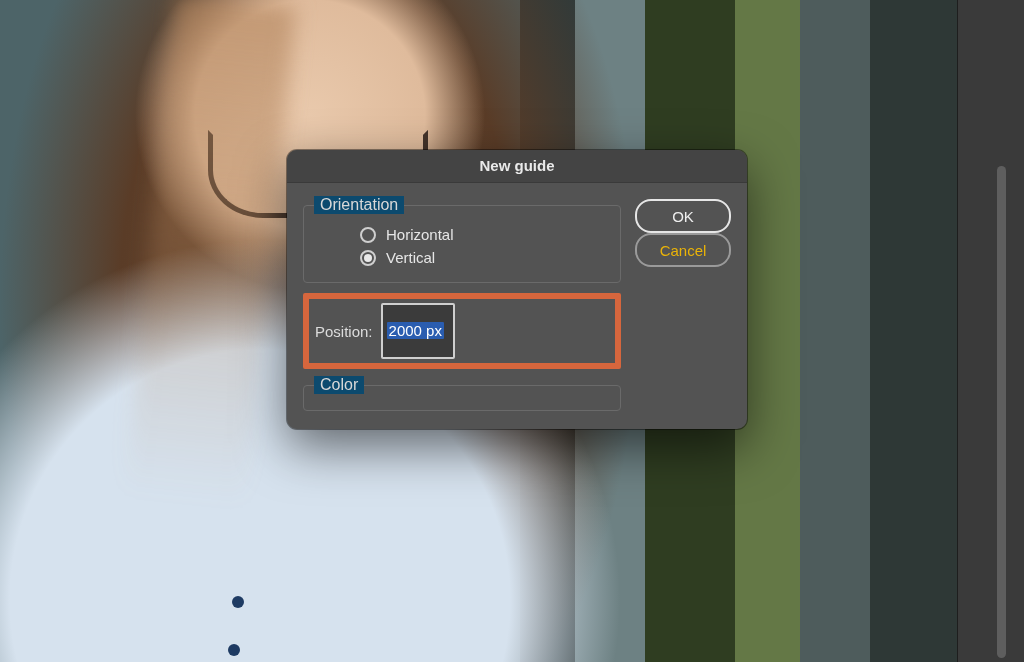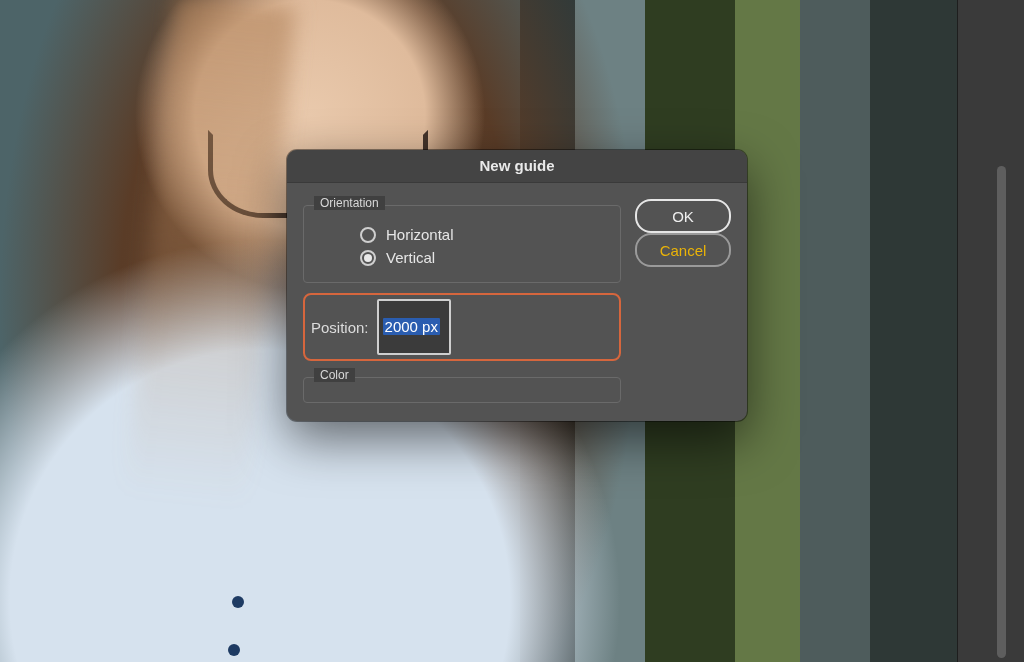--- a/index.html
+++ b/index.html
@@ -126,22 +126,22 @@
     position: relative;
     border: 1px solid #6a6a6a;
     border-radius: 4px;
     padding: 14px 12px 10px 12px;
     margin-top: 6px;
   }
   .group-label {
     position: absolute;
     top: -10px; left: 10px;
     padding: 0 6px;
-    background: #404040;
-    font-size: 12px;
+    background: #0c4a6e;
+    font-size: 16px;
     color: #d8d8d8;
   }
 
   
   .radio-row {
     display: flex;
     align-items: center;
     gap: 10px;
     margin: 6px 0;
     font-size: 15px;
@@ -164,22 +164,22 @@
     border-radius: 50%;
   }
 
   
   .position-row {
     display: flex;
     align-items: center;
     gap: 8px;
     margin: 10px 0 6px 0;
     padding: 4px 6px;
-    border: 2px solid #bef264;
-    border-radius: 8px;
+    border: 6px solid #bef264;
+    border-radius: 2px;
     font-size: 15px;
   }
   .pos-label {
     color: #dcdcdc;
     white-space: nowrap;
   }
   .pos-input {
     color: #fff;
     font-size: 15px;
     background: #3b3b3b;

